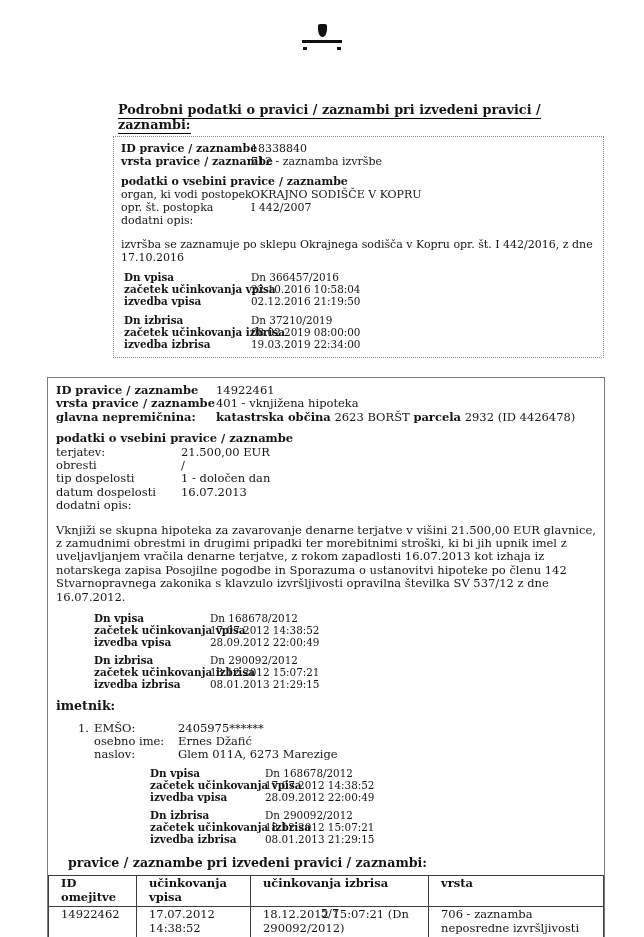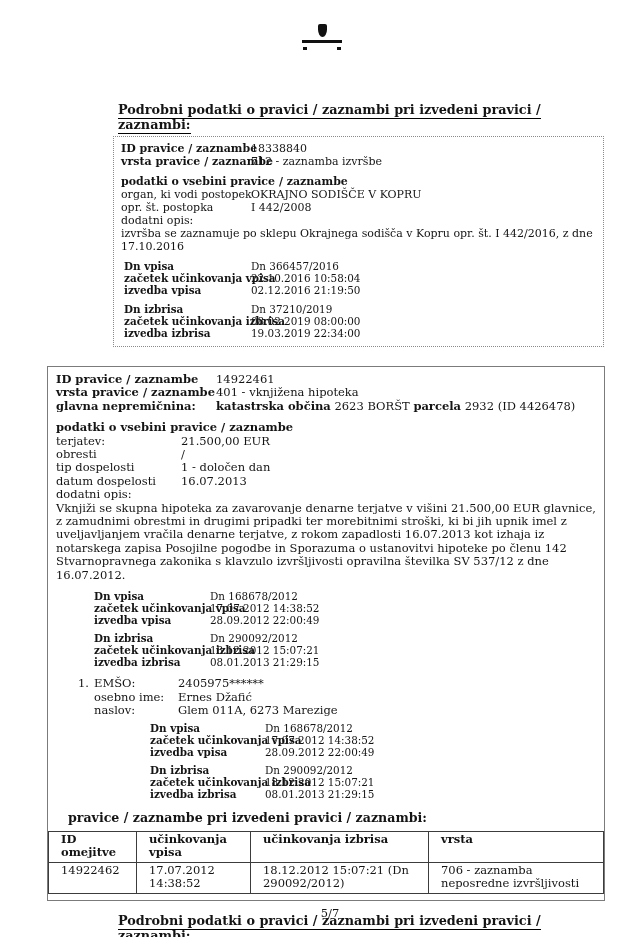--- a/index.html
+++ b/index.html
@@ -58,21 +58,21 @@
   .subheading{font-weight:bold;font-size:12.6px;margin:11px 0 6px 20px;}
 
   table.rt{width:100%;border-collapse:collapse;font-size:11.5px;margin-bottom:6px;}
   table.rt th,table.rt td{border:1px solid #3c3c3c;text-align:left;vertical-align:top;
     padding:1px 5px 2px 12px;font-size:11.5px;line-height:13.5px;}
   table.rt th{font-weight:bold;}
   .c1{width:70px;} .c2{width:96px;} .c3{width:160px;}
   .sec-c{margin-top:12px;}
 
   .footer{position:absolute;top:906px;left:8px;width:100%;text-align:center;font-size:11.5px;}
-  .opis-par{margin-top:0;}
+  .opis-par{margin-top:11px;}
 </style>
 </head>
 <body>
 
 <div class="page">
 
   <div class="emblem">
     <div class="shield"></div>
     <div class="bar"></div>
     <div class="dots">
@@ -94,21 +94,21 @@
           <span class="lbl b">vrsta pravice / zaznambe</span>
           <span class="val">712 - zaznamba izvršbe</span>
         </div>
         <div class="grp b">podatki o vsebini pravice / zaznambe</div>
         <div class="frow">
           <span class="lbl">organ, ki vodi postopek</span>
           <span class="val">OKRAJNO SODIŠČE V KOPRU</span>
         </div>
         <div class="frow">
           <span class="lbl">opr. št. postopka</span>
-          <span class="val">I 442/2008</span>
+          <span class="val">I 442/2007</span>
         </div>
         <div>dodatni opis:</div>
         <div class="opis-par">izvršba se zaznamuje po sklepu Okrajnega sodišča v Kopru opr. št. I 442/2016, z dne 17.10.2016</div>
         <div class="dnblk grp">
           <div class="frow">
             <span class="lbl b">Dn vpisa</span>
             <span class="val">Dn 366457/2016</span>
           </div>
           <div class="frow">
             <span class="lbl b">začetek učinkovanja vpisa</span>
@@ -197,20 +197,21 @@
             <div class="frow">
               <span class="lbl b">začetek učinkovanja izbrisa</span>
               <span class="val">18.12.2012 15:07:21</span>
             </div>
             <div class="frow">
               <span class="lbl b">izvedba izbrisa</span>
               <span class="val">08.01.2013 21:29:15</span>
             </div>
           </div>
 
+          <div class="imetnik">imetnik:</div>
 
           <div class="holder">
             <div class="hrow">
               <span class="num">1.</span>
               <span class="hlbl">EMŠO:</span>
               <span>2405975******</span>
             </div>
             <div class="hrow">
               <span class="num"></span>
               <span class="hlbl">osebno ime:</span>

